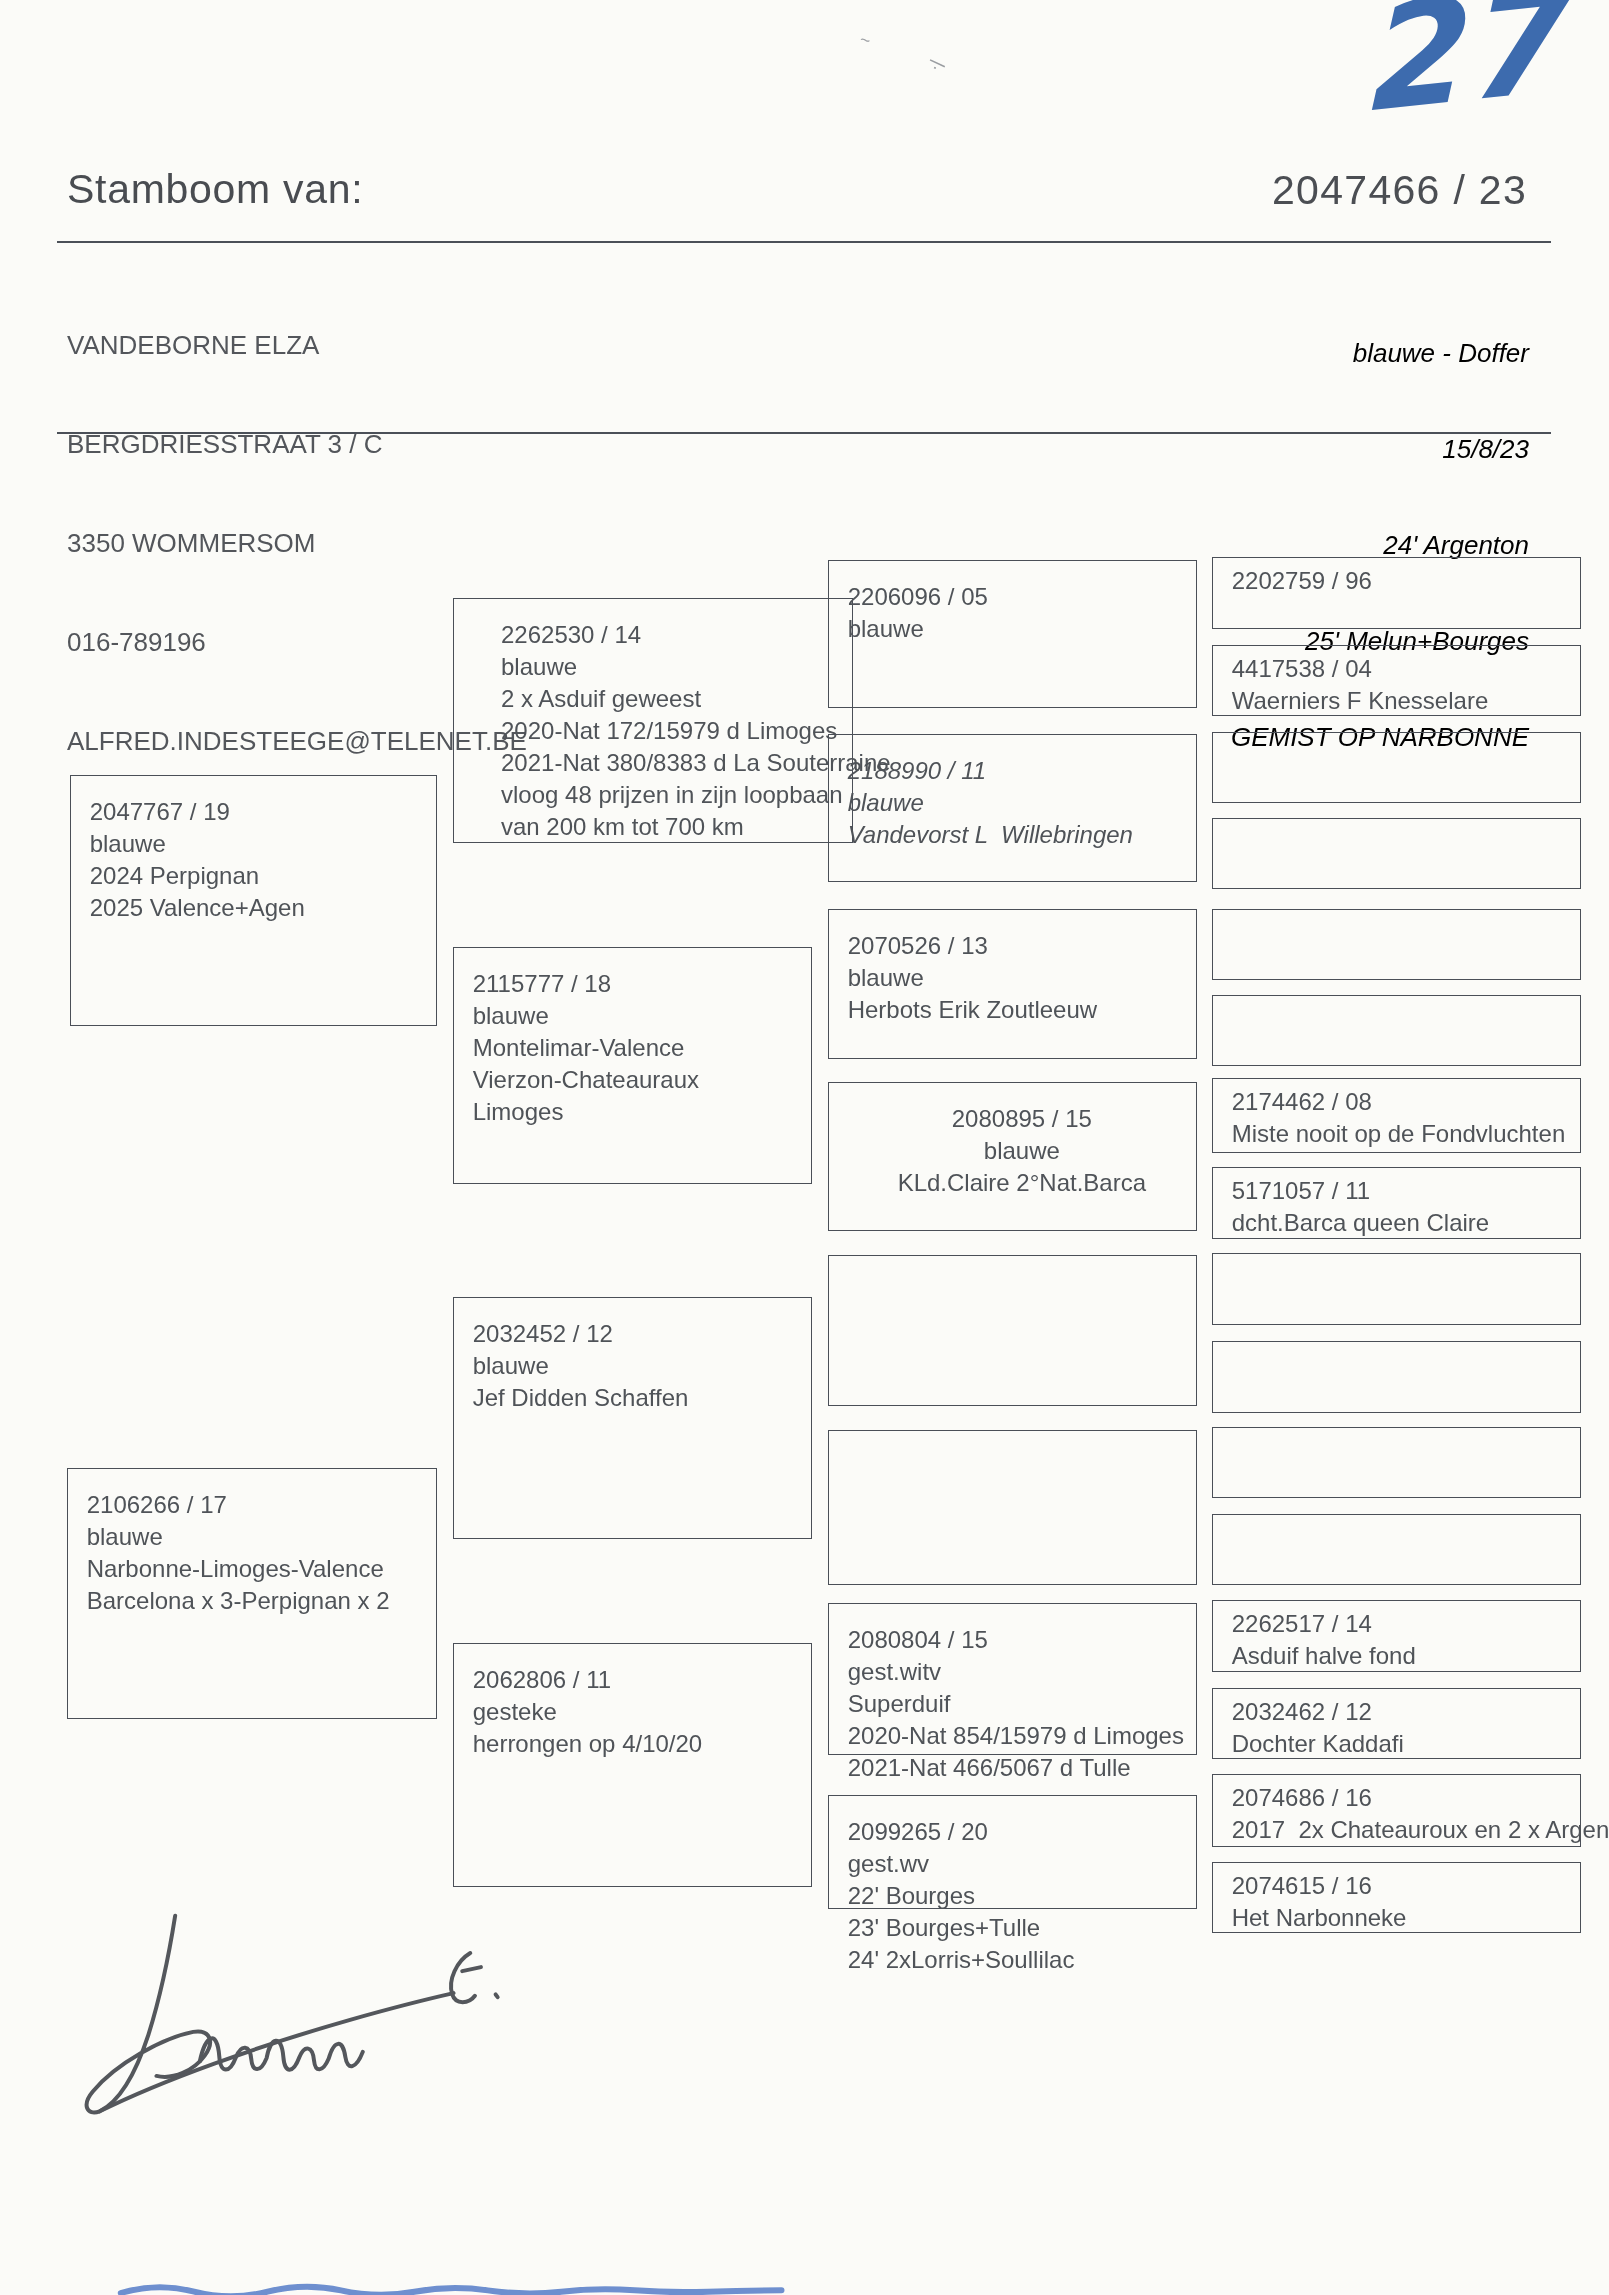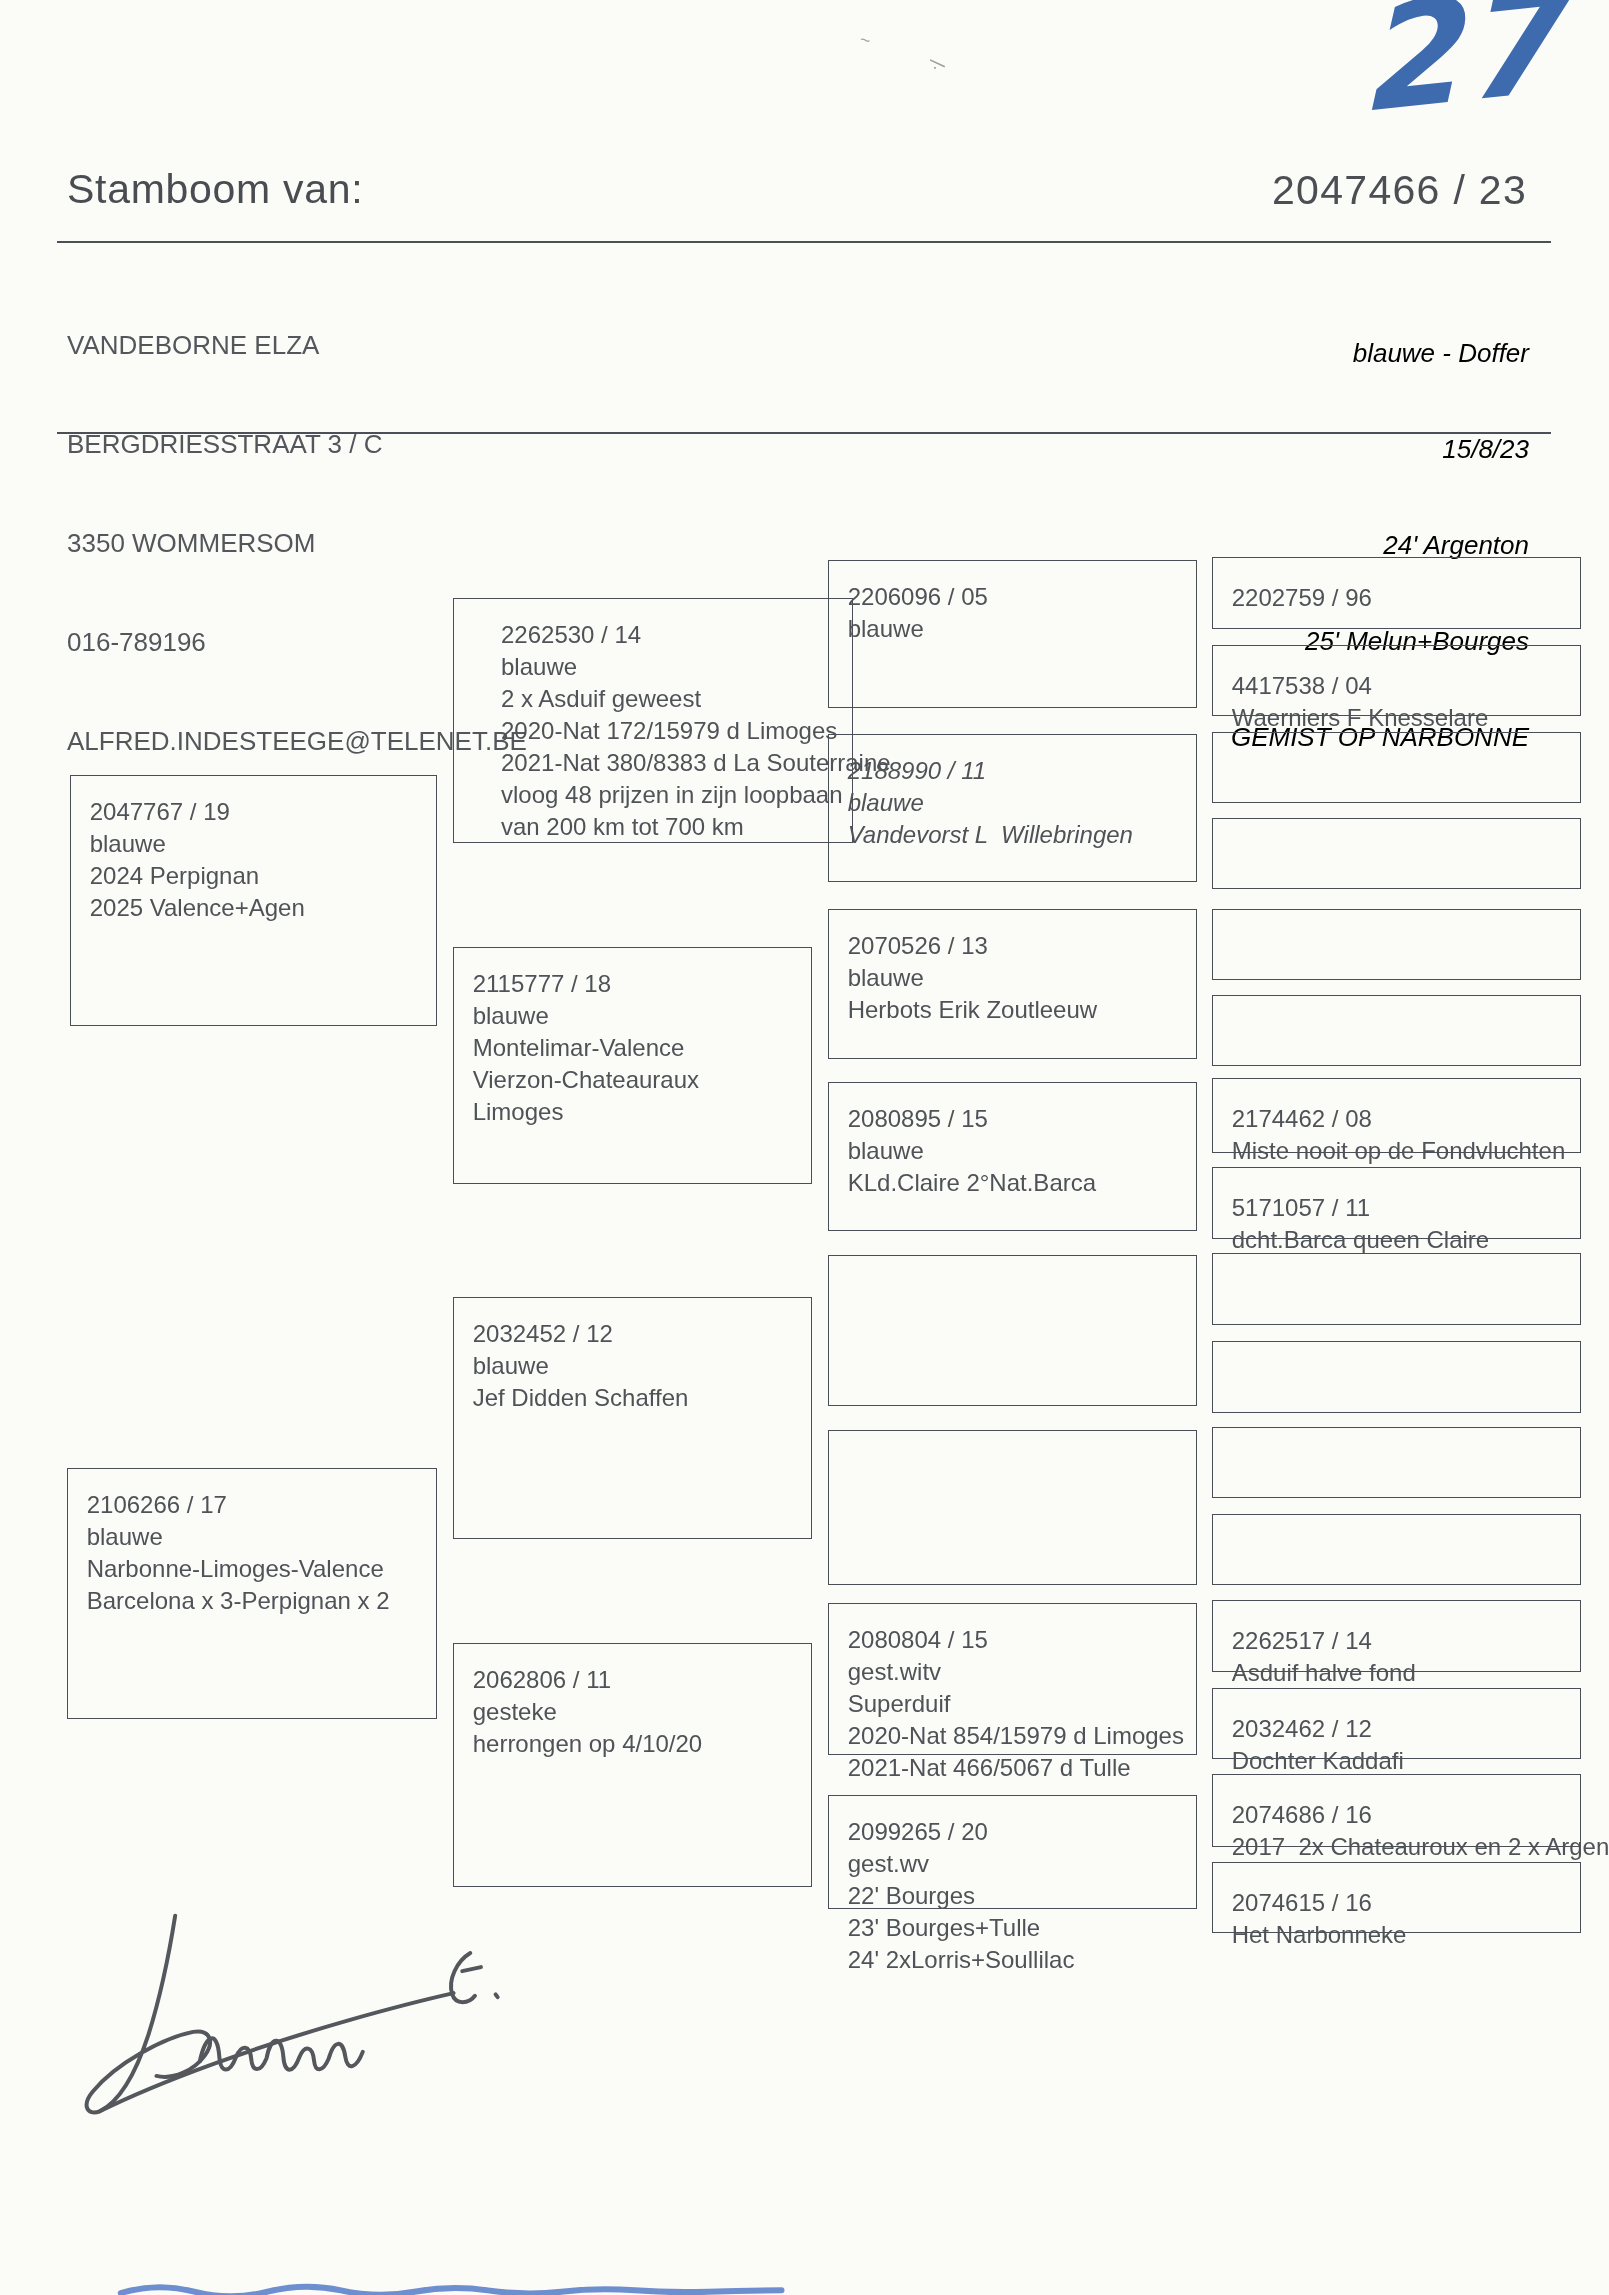--- a/index.html
+++ b/index.html
@@ -49,21 +49,21 @@
   
   .pbox{
     position:absolute;
     border:1.3px solid #4a4f57;
     box-sizing:border-box;
     background:transparent;
     padding:20px 0 0 18.7px;
     overflow:visible;
     margin-left:23px;
   }
-  .generation4.pbox{padding-top:24px;}
+  .generation4.pbox{padding-top:7px;}
   .box-line{
     font-size:24px;line-height:32px;
     color:#4f5358;white-space:pre;
   }
   
   .sig{position:absolute;left:63px;top:1901px;}
   
   .speck{position:absolute;color:#9a9da1;font-size:17.4px;transform:rotate(12deg);}
   .speck.s1{left:860px;top:30px;}
   .speck.s2{left:930px;top:55px;transform:rotate(-65deg);}
@@ -144,21 +144,21 @@
       <div class="pbox generation3" style="left: 805px; top: 734px; width: 369px; height: 148px; font-style: italic;">
         <div class="box-line">2188990 / 11</div>
         <div class="box-line">blauwe</div>
         <div class="box-line">Vandevorst L  Willebringen</div>
       </div>
       <div class="pbox generation3" style="left: 805px; top: 909px; width: 369px; height: 150px;">
         <div class="box-line">2070526 / 13</div>
         <div class="box-line">blauwe</div>
         <div class="box-line">Herbots Erik Zoutleeuw</div>
       </div>
-      <div class="pbox generation3" style="left: 805px; top: 1082px; width: 369px; height: 149px;">
+      <div class="pbox generation3" style="left: 805px; top: 1082px; width: 369px; height: 149px; text-align: center;">
         <div class="box-line">2080895 / 15</div>
         <div class="box-line">blauwe</div>
         <div class="box-line">KLd.Claire 2°Nat.Barca</div>
       </div>
       <div class="pbox generation3" style="left: 805px; top: 1255px; width: 369px; height: 151px;"></div>
       <div class="pbox generation3" style="left: 805px; top: 1430px; width: 369px; height: 155px;"></div>
       <div class="pbox generation3" style="left: 805px; top: 1603px; width: 369px; height: 152px;">
         <div class="box-line">2080804 / 15</div>
         <div class="box-line">gest.witv</div>
         <div class="box-line">Superduif</div>

